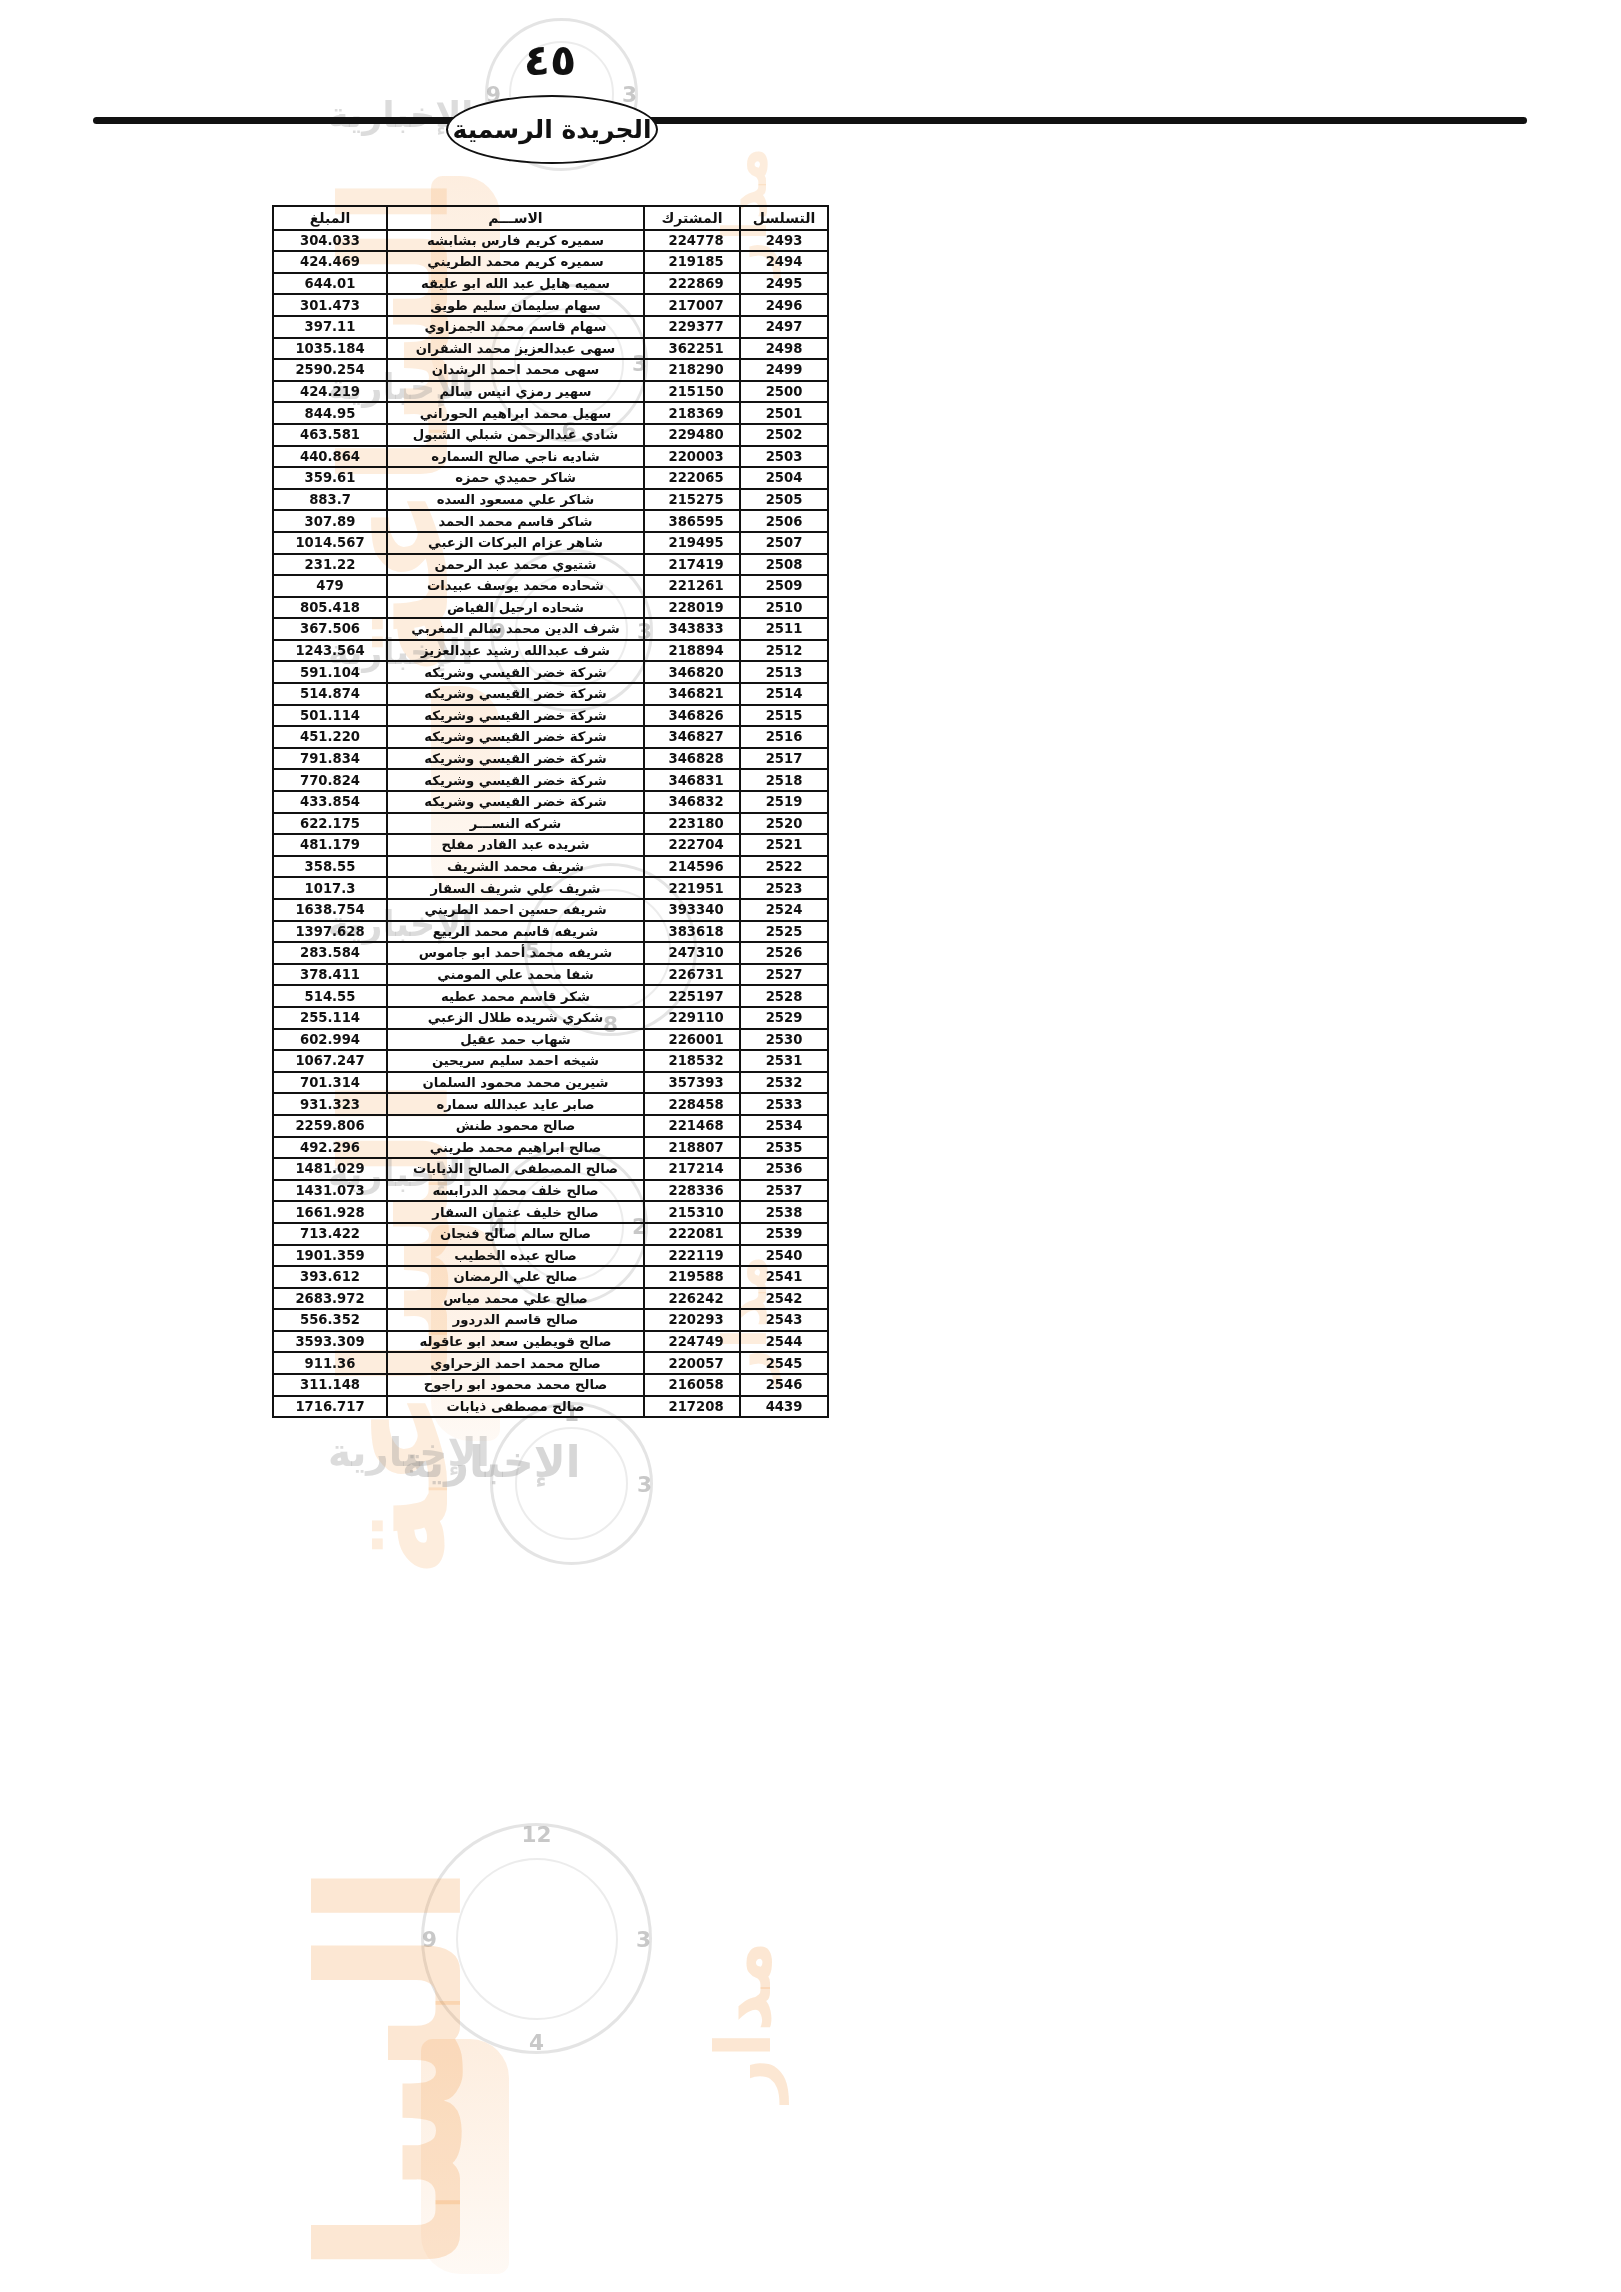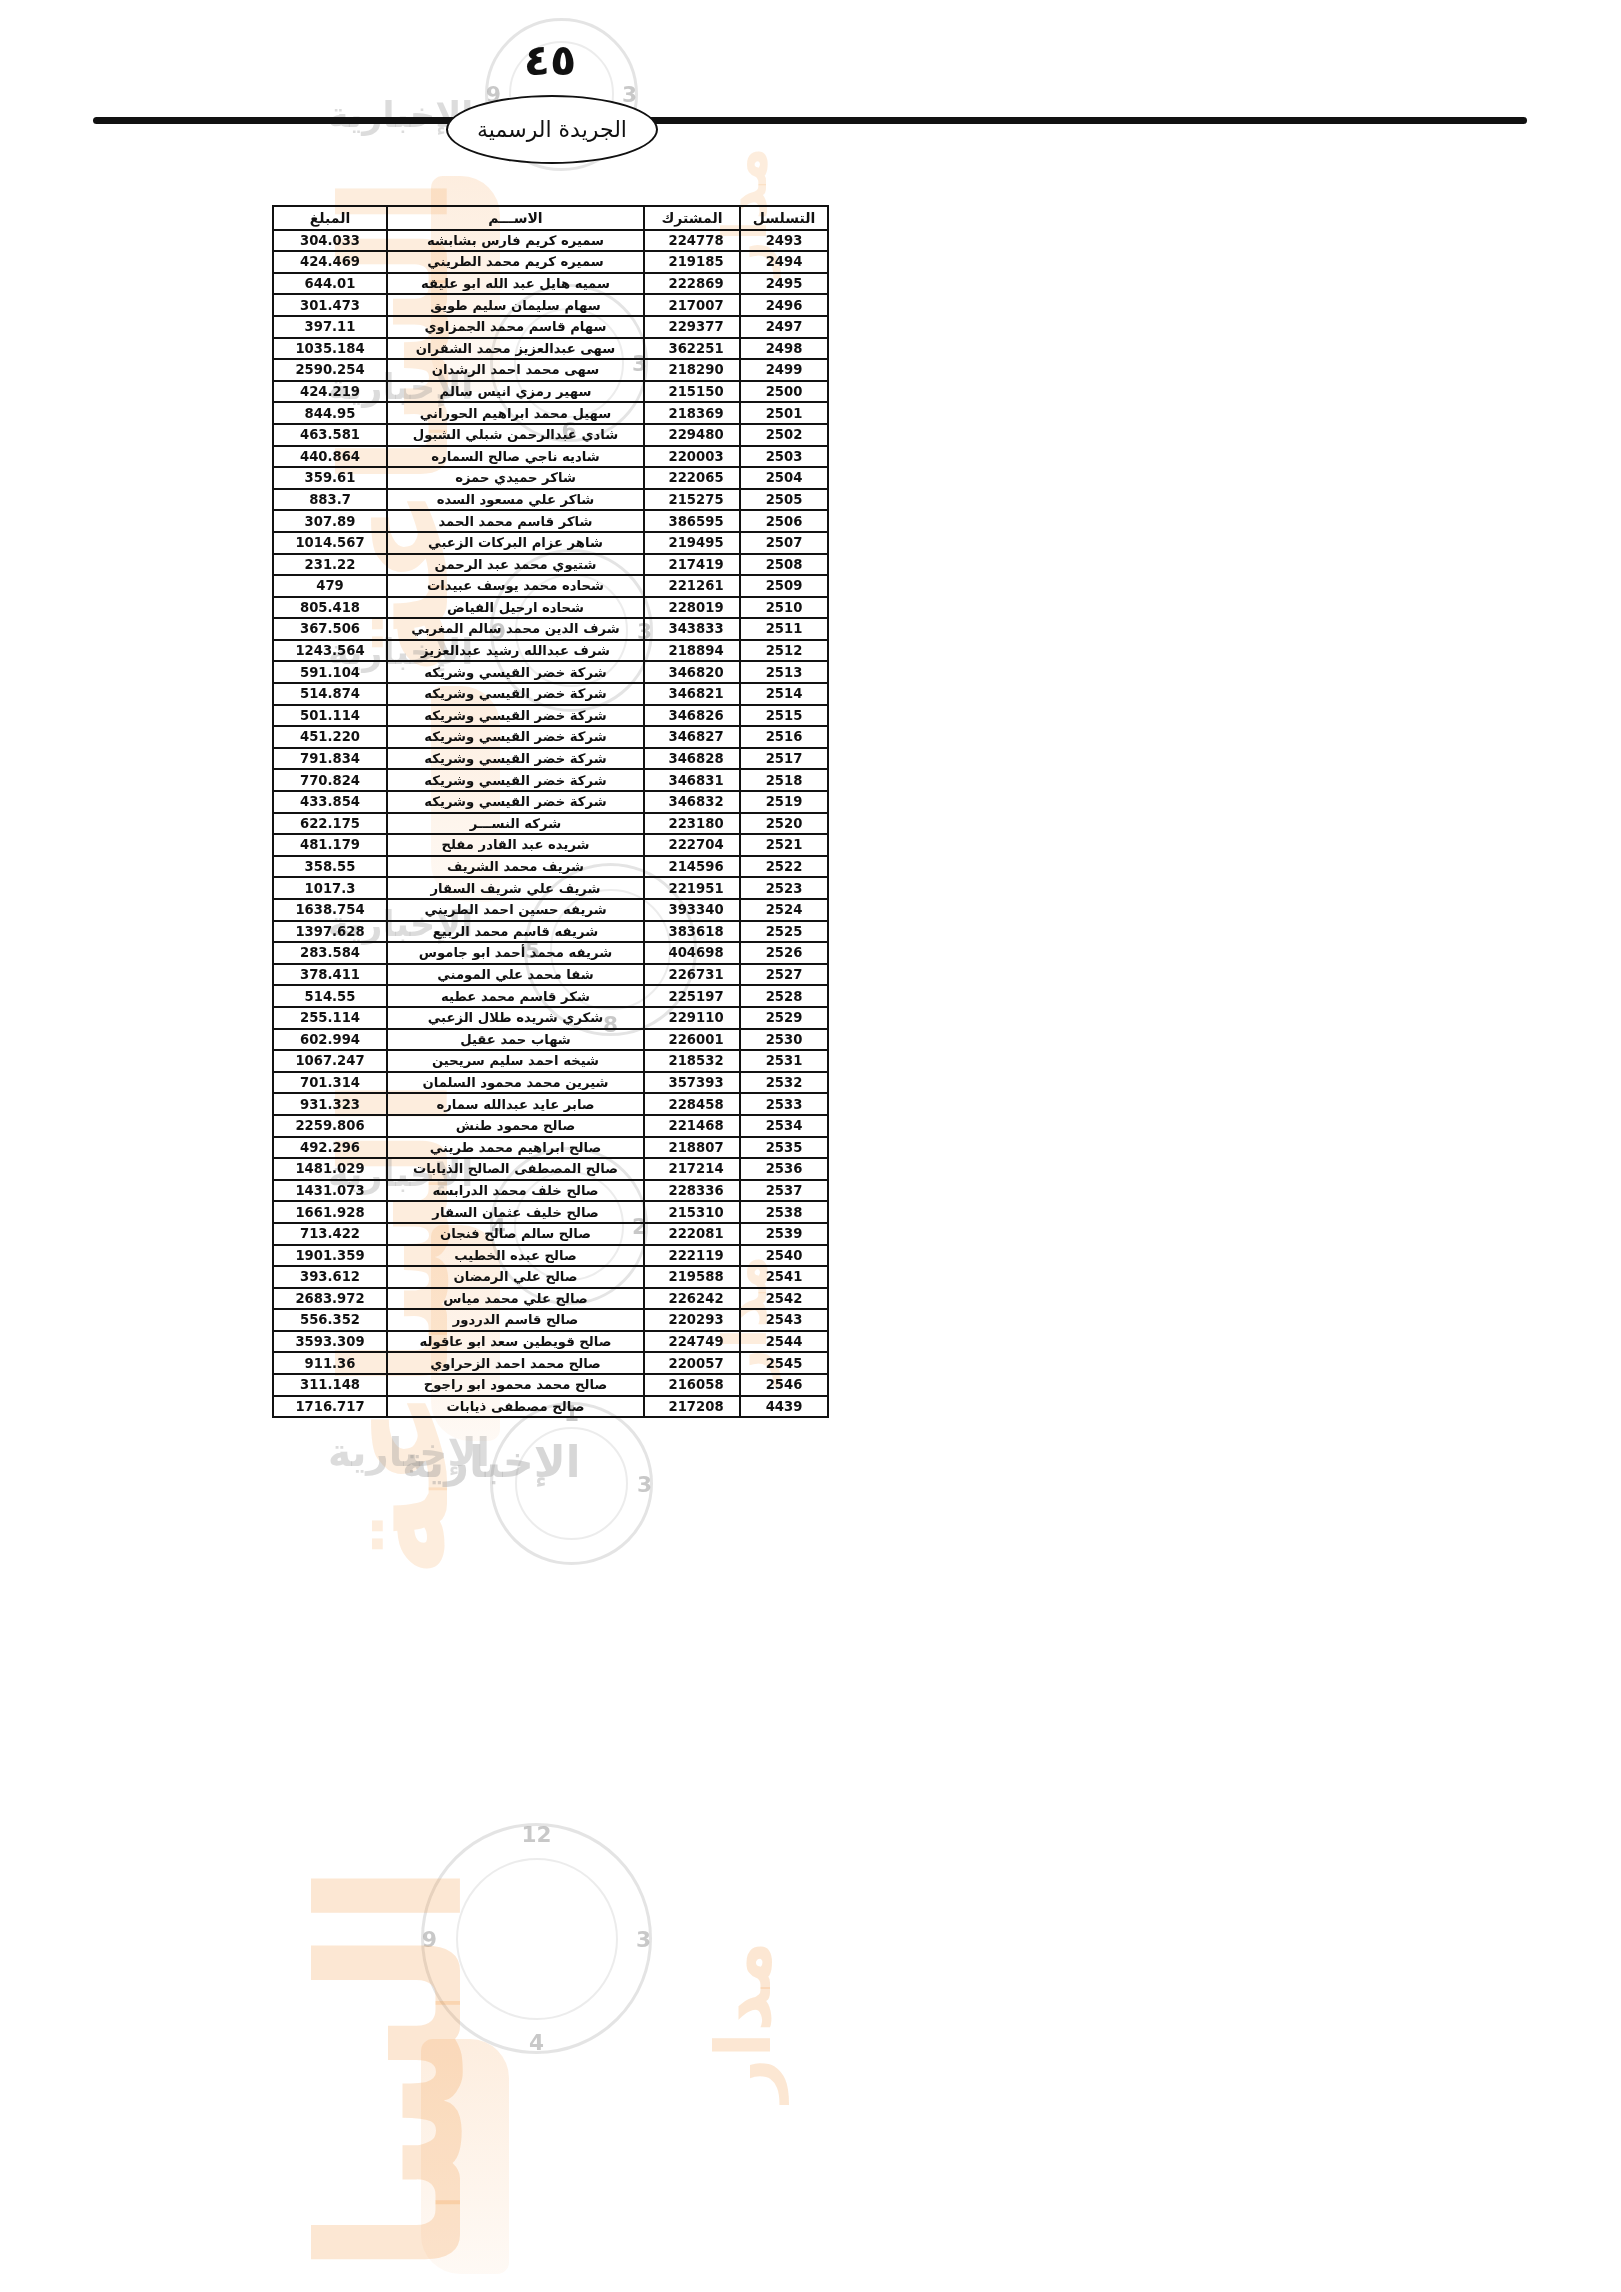--- a/index.html
+++ b/index.html
@@ -54,21 +54,21 @@
     text-align:center;font-size:43px;font-weight:bold;color:#111;
   }
   .header-rule{
     position:absolute;top:117px;left:93px;width:1434px;height:6.9px;
     background:#111;border-radius:3.9px;
   }
   .banner{
     position:absolute;top:95px;left:446px;width:208px;height:65px;
     background:#fff;border:2.9px solid #111;border-radius:50%;
     display:flex;align-items:center;justify-content:center;
-    font-size:22px;font-weight:normal;color:#111;z-index:3;
+    font-size:25px;font-weight:bold;color:#111;z-index:3;
   }
 
   
   .gz-table{
     position:absolute;top:205px;left:272px;z-index:2;
     border-collapse:collapse;direction:rtl;
     background:transparent;
   }
   .gz-table th,.gz-table td{
     border:2px solid #111;
@@ -361,21 +361,21 @@
           <td class="amount">1638.754</td>
         </tr>
         <tr>
           <td>2525</td>
           <td class="subscriber">383618</td>
           <td>شريفه قاسم محمد الربيع</td>
           <td class="amount">1397.628</td>
         </tr>
         <tr>
           <td>2526</td>
-          <td class="subscriber">404698</td>
+          <td class="subscriber">247310</td>
           <td>شريفه محمد أحمد ابو جاموس</td>
           <td class="amount">283.584</td>
         </tr>
         <tr>
           <td>2527</td>
           <td class="subscriber">226731</td>
           <td>شفا محمد علي المومني</td>
           <td class="amount">378.411</td>
         </tr>
         <tr>

